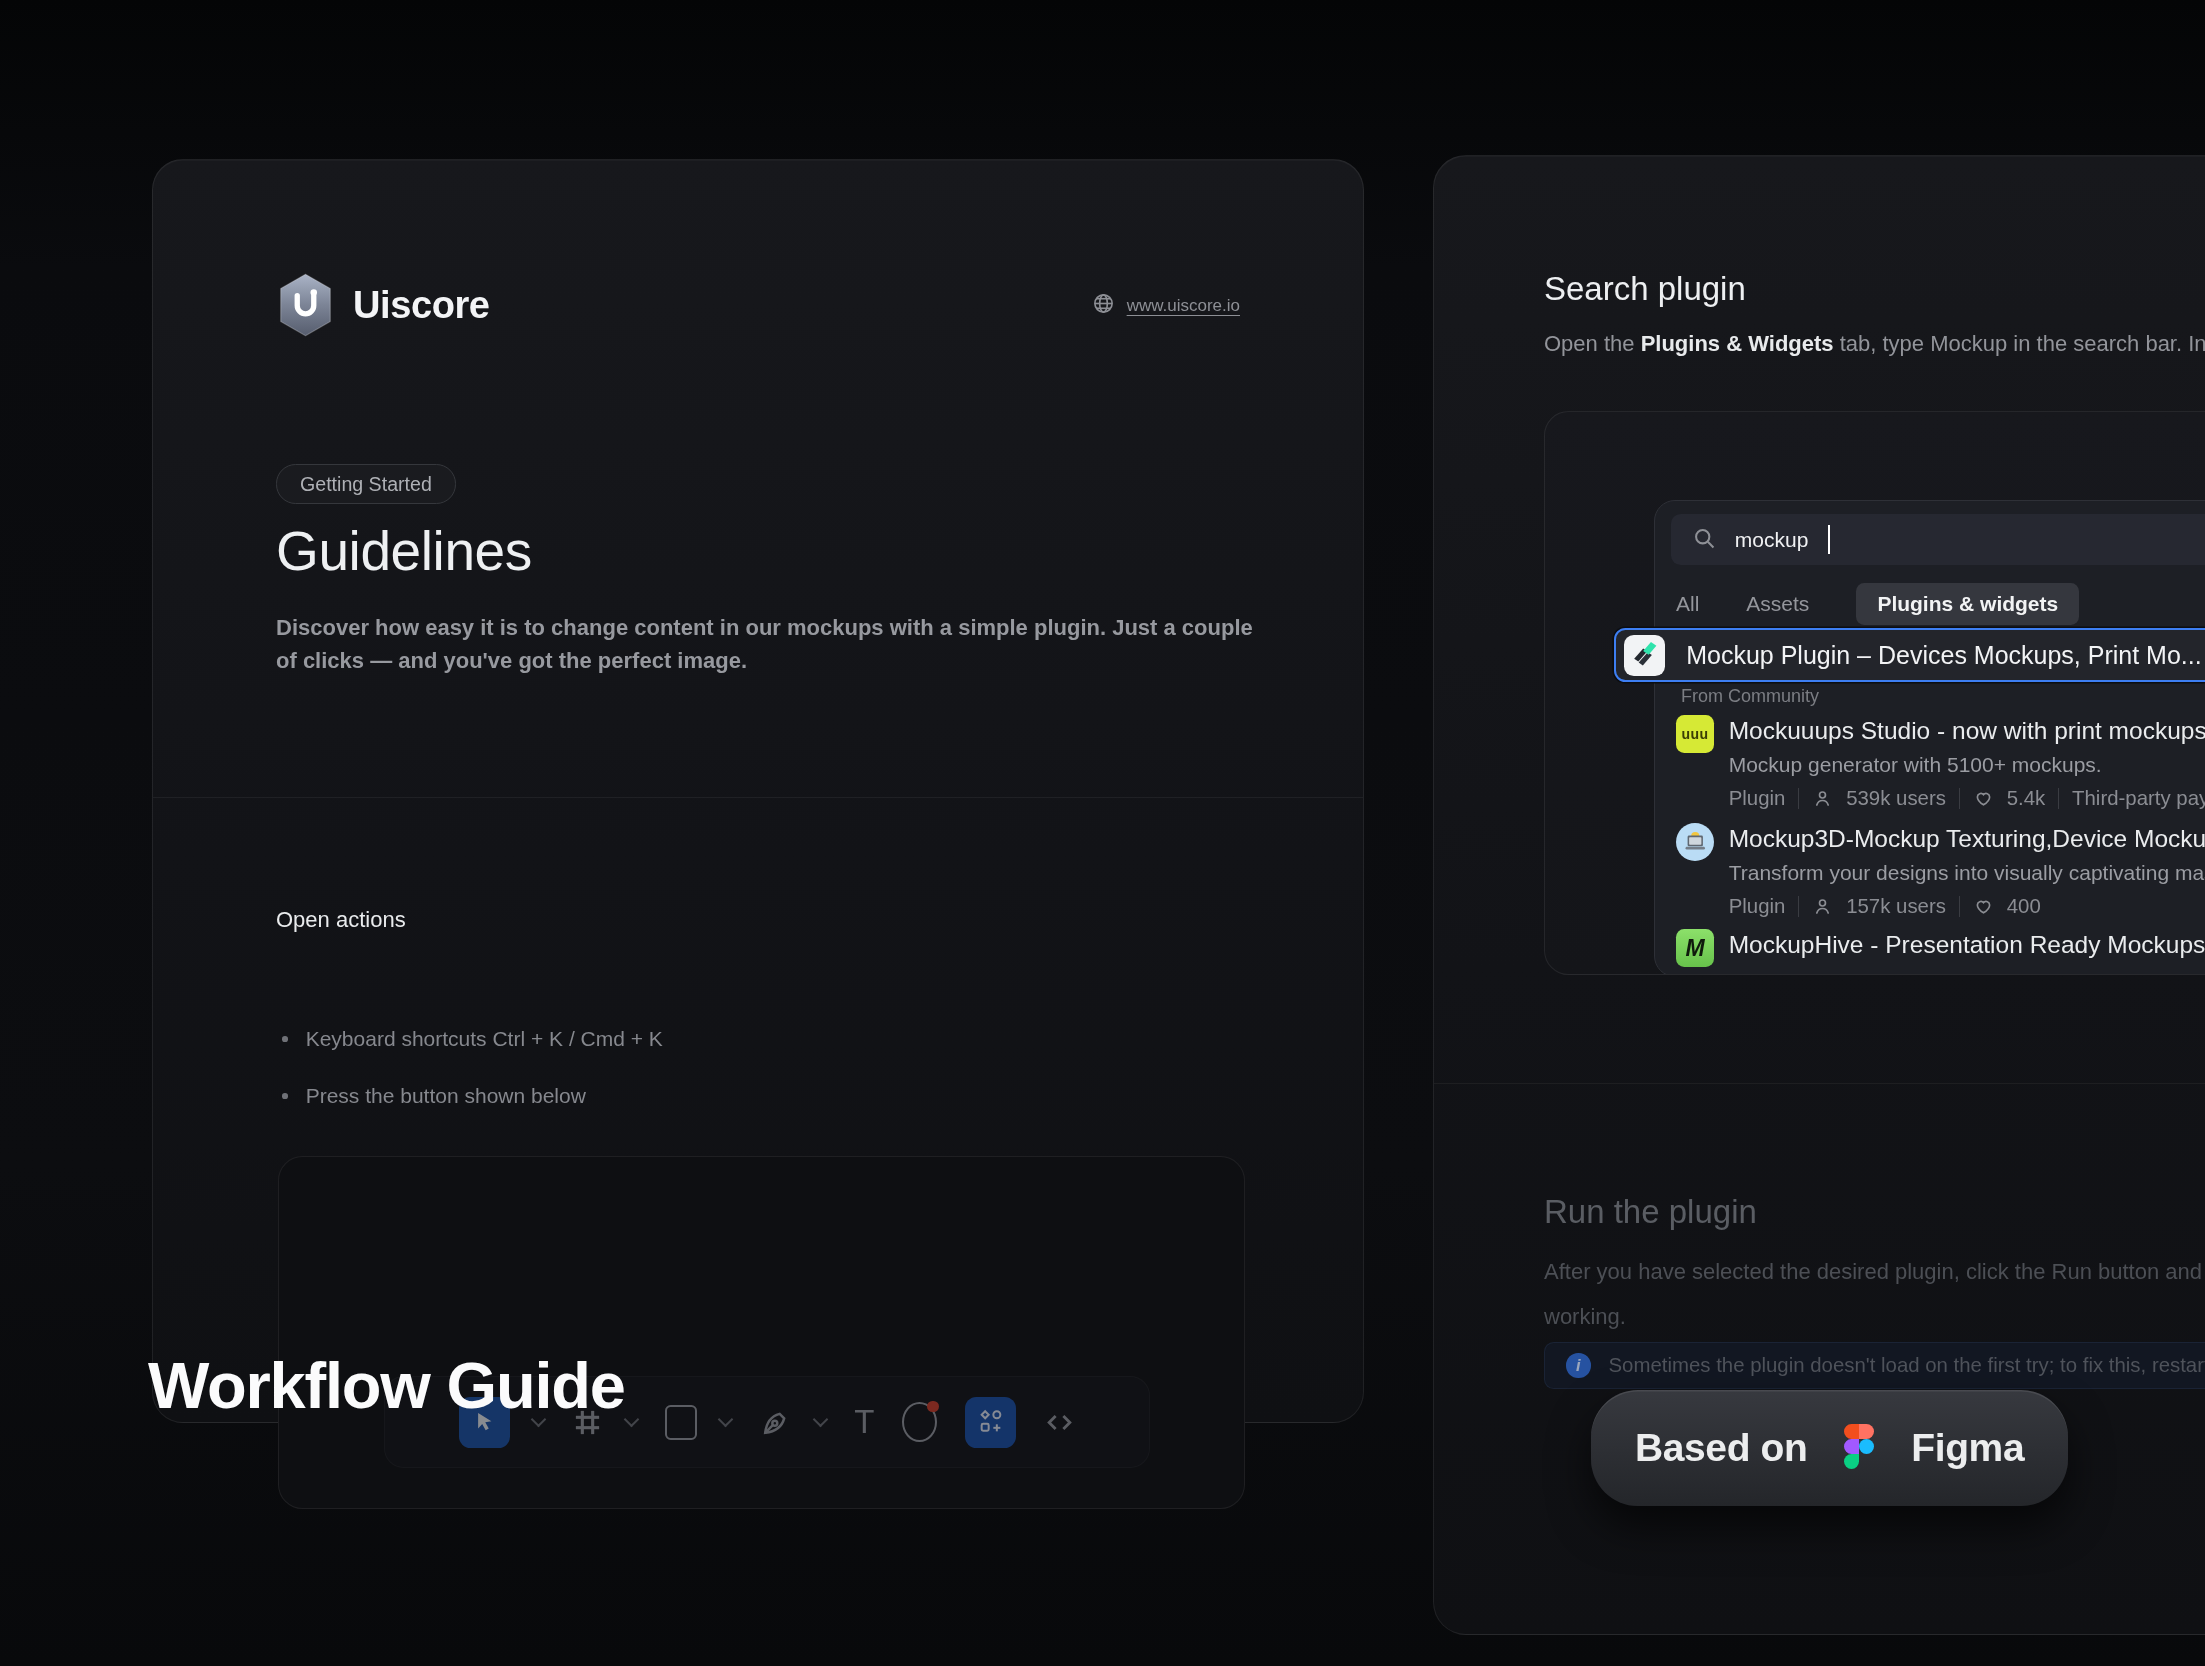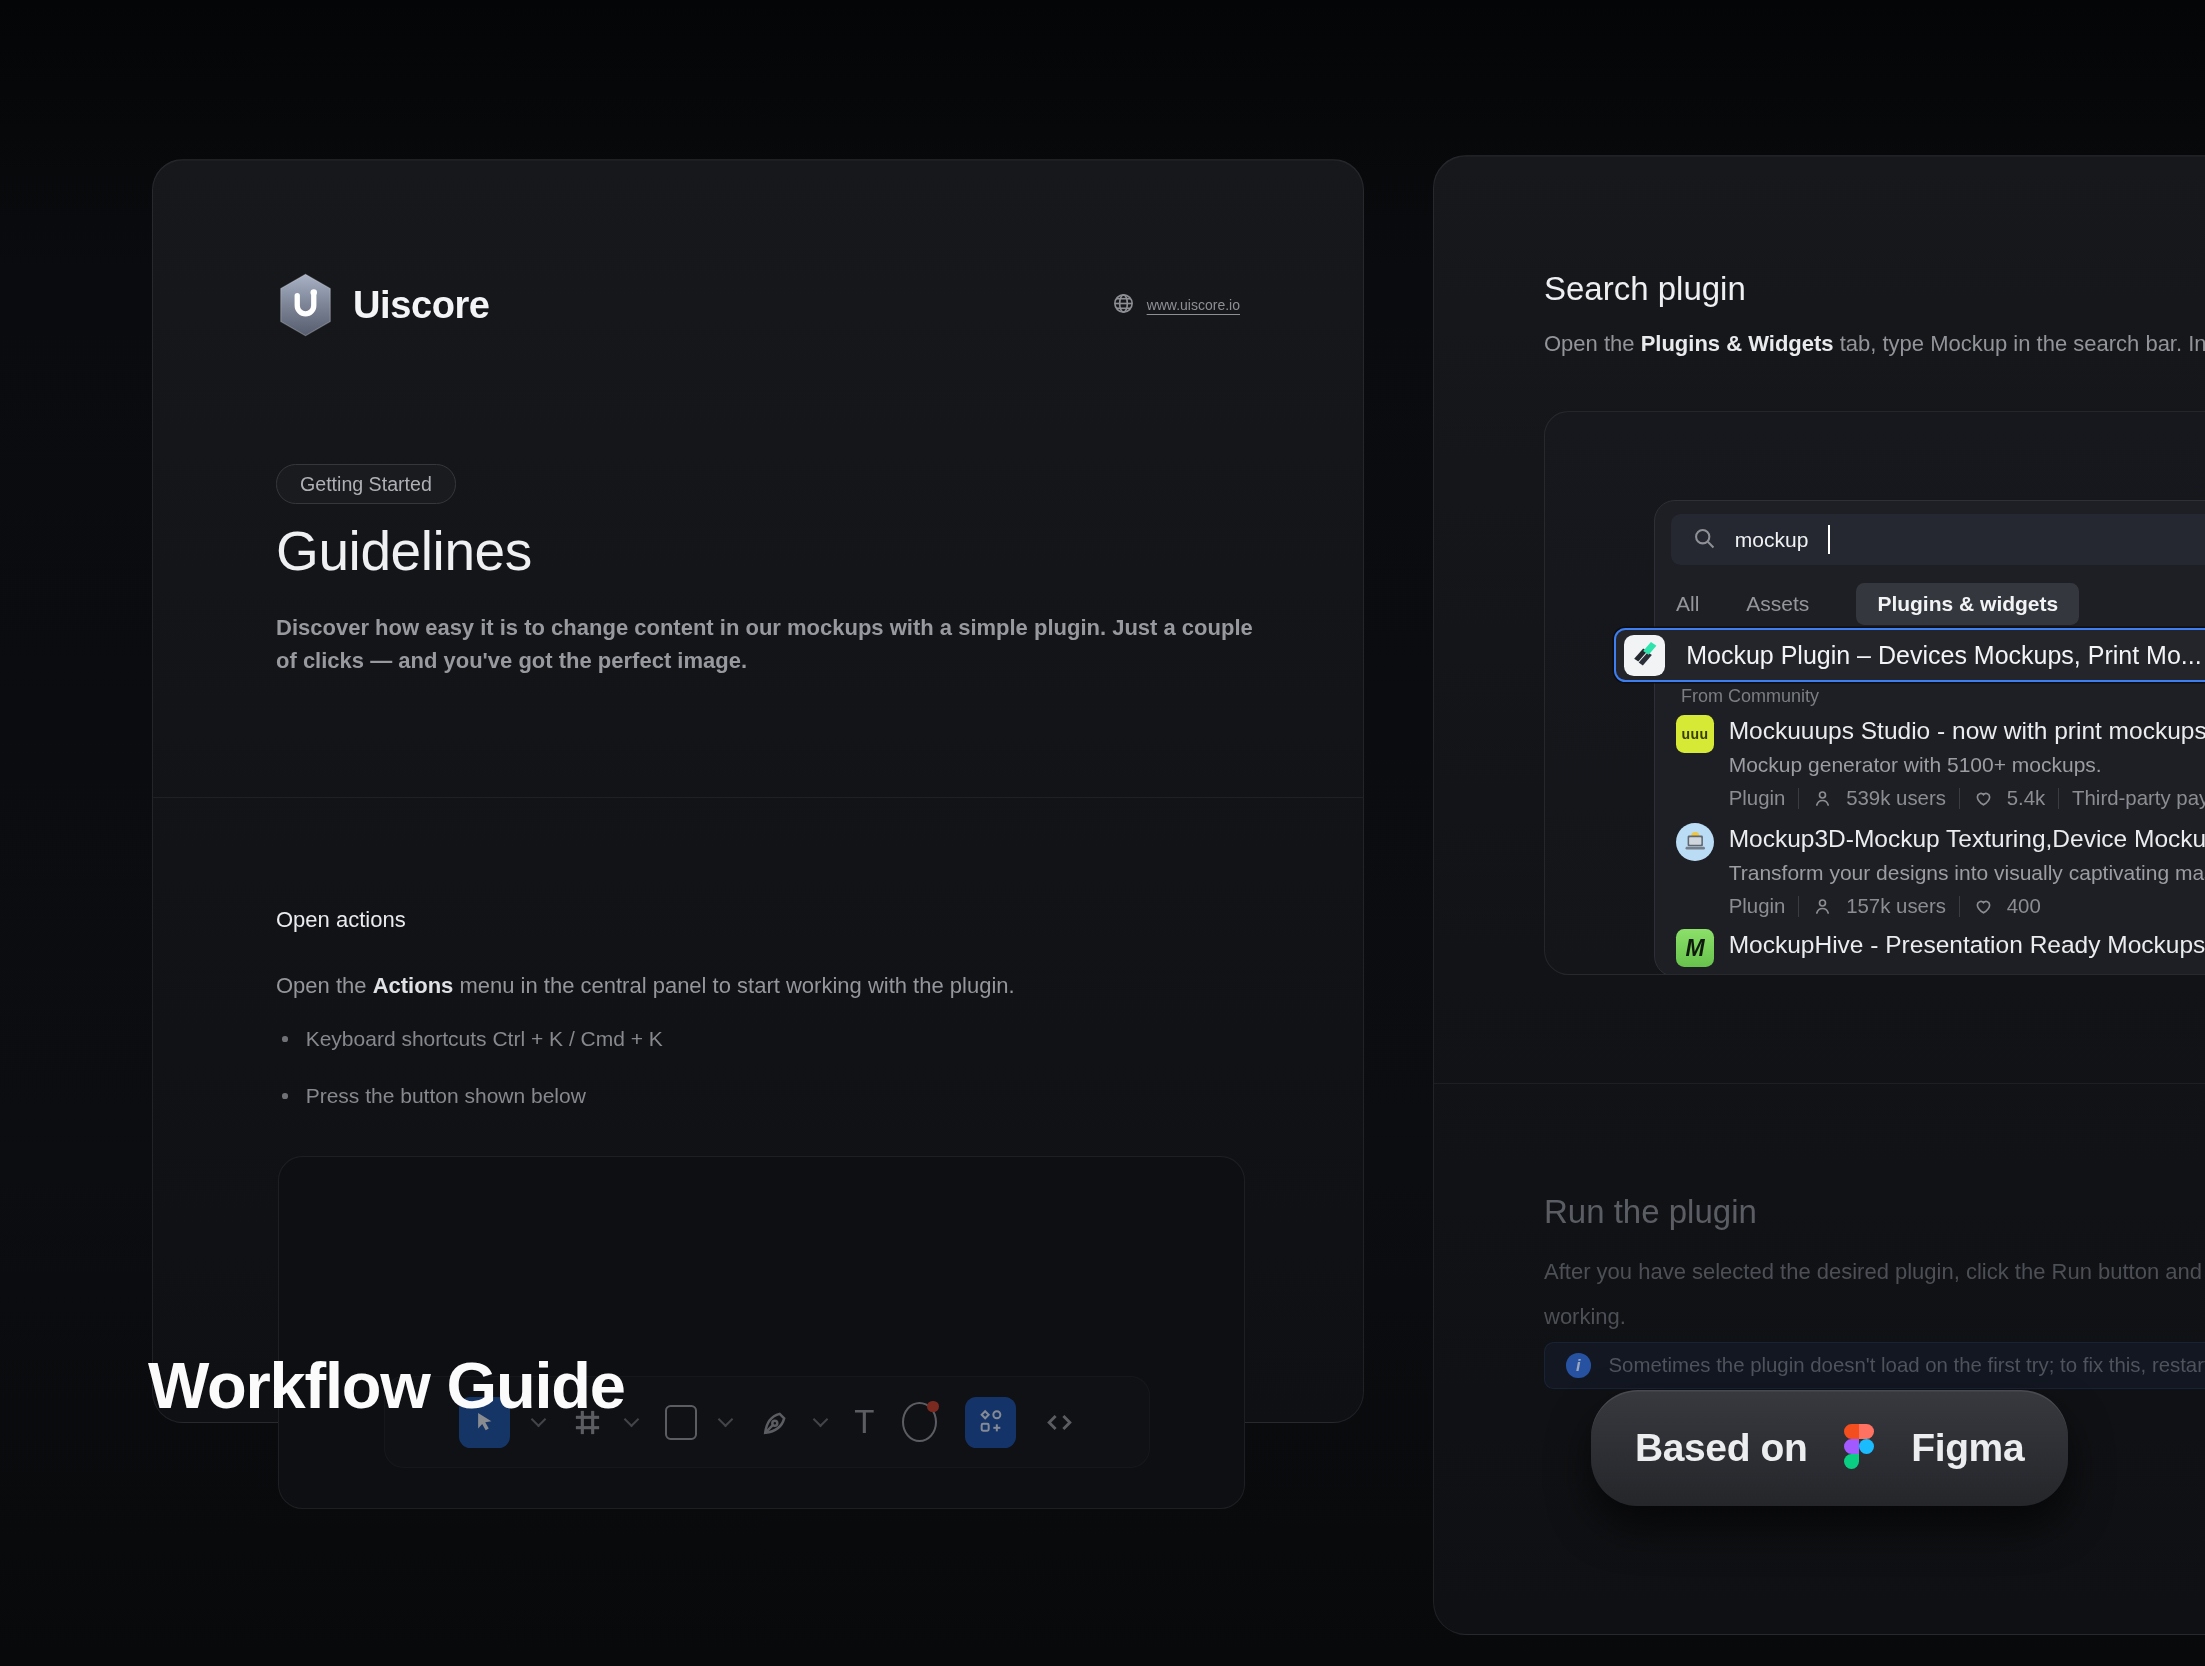--- a/index.html
+++ b/index.html
@@ -10,21 +10,21 @@
   .card{position:absolute;border:1.2px solid rgba(255,255,255,0.075);
     background:linear-gradient(180deg,#17181c 0%,#121317 55%,#0f1013 100%);
     box-shadow:inset 0 0.8px 0 rgba(255,255,255,0.04);}
   .card-left{left:152px;top:159px;width:1210px;height:1262px;border-radius:31px;z-index:1;}
   .card-right{left:1433px;top:155px;width:1143px;height:1478px;border-radius:33px;z-index:1;}
 
   
   .logo-row{position:absolute;left:123px;top:113px;display:flex;align-items:center;gap:18px;}
   .logo-hex{width:59px;height:64px;display:inline-flex;}
   .logo-text{font-size:38px;font-weight:700;color:#f3f4f6;letter-spacing:-0.4px;}
-  .site{position:absolute;right:123px;top:132px;display:flex;align-items:center;gap:11.4px;color:#85878d;font-size:14px;}
+  .site{position:absolute;right:123px;top:132px;display:flex;align-items:center;gap:11.4px;color:#85878d;font-size:17px;}
   .site-text{text-decoration:underline;text-underline-offset:4.1px;color:#8d8f95;}
   .pill{position:absolute;left:123px;top:304px;height:38px;line-height:38px;padding:0 23px;border-radius:19.6px;
     border:0.8px solid #35373c;background:#1a1b1f;color:#aeb0b5;font-size:19.6px;}
   .h-guidelines{position:absolute;left:123px;top:359px;font-size:55px;font-weight:500;color:#eef0f2;letter-spacing:-0.4px;margin:0;}
   .desc{position:absolute;left:123px;top:451px;width:988px;font-size:22px;line-height:33px;color:#97999f;margin:0;font-weight:bold;}
   .divider-left{position:absolute;left:0;right:0;top:637px;height:0.8px;background:rgba(255,255,255,0.06);}
   .h-open{position:absolute;left:123px;top:747px;font-size:22px;font-weight:500;color:#e9ebed;margin:0;}
   .intro{position:absolute;left:123px;top:813px;font-size:22px;color:#94969c;margin:0;white-space:nowrap;}
   .intro b{color:#dfe1e4;font-weight:600;}
   .bullets{position:absolute;left:129px;top:867px;}
@@ -137,21 +137,20 @@
       <span class="site-text">www.uiscore.io</span>
     </span>
 
     <span class="pill">Getting Started</span>
     <h1 class="h-guidelines">Guidelines</h1>
     <p class="desc">Discover how easy it is to change content in our mockups with a simple plugin. Just a couple of clicks — and you've got the perfect image.</p>
 
     <div class="divider-left"></div>
 
     <h2 class="h-open">Open actions</h2>
-    <p class="intro"><span>Open the </span><b>Actions</b><span> menu in the central panel to start working with the plugin.</span></p>
 
     <div class="bullets">
       <div class="bullet">
           <span class="dot"></span>
           <span>Keyboard shortcuts Ctrl + K / Cmd + K</span>
         </div>
       <div class="bullet">
           <span class="dot"></span>
           <span>Press the button shown below</span>
         </div>

